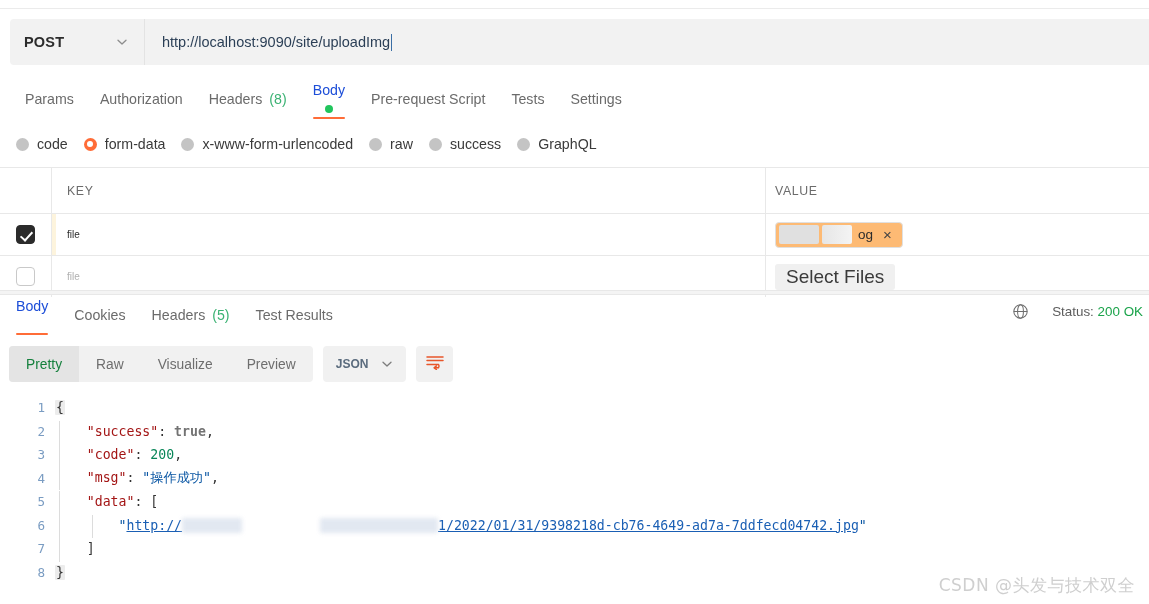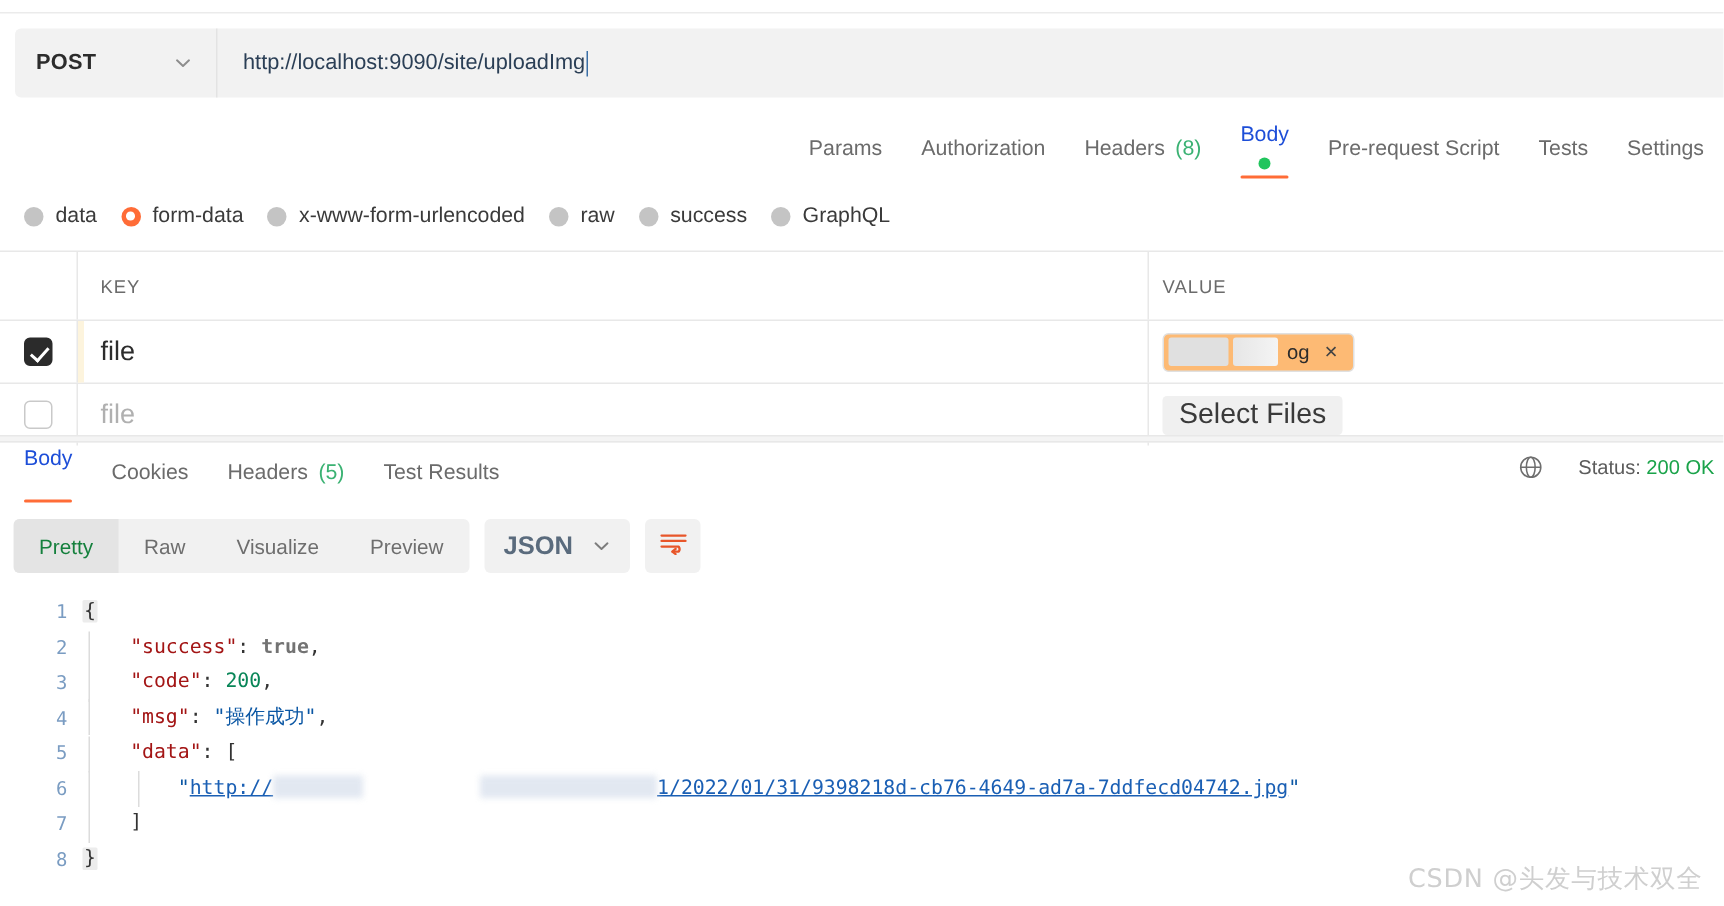--- a/index.html
+++ b/index.html
@@ -41,21 +41,21 @@
   }
   .url-text { color:#2b3f56; }
   .caret {
     display:inline-block; width:1px; height:17px; background:#3a6ea5;
     margin-left:1px; vertical-align:-3px;
   }
 
   
   .req-tabs {
     position:absolute; left:0; top:82px; width:1149px; height:36px;
-    display:flex; align-items:flex-start; padding-left:12px;justify-content:flex-end;
+    display:flex; align-items:flex-start; padding-left:12px;
   }
   .rtab {
     position:relative; height:34px; padding:0 13px;
     display:flex; align-items:center; gap:7px;
     font-size:14.2px; color:#6b6b6b; white-space:nowrap;
   }
   .rtab.active { color:#1d4ed8;flex-direction:column; }
   .rtab .underline {
     position:absolute; left:13px; right:13px; bottom:-3px; height:2.5px;
     background:#ff6c37; border-radius:1px;
@@ -100,21 +100,21 @@
   .cell-key {
     flex:1; display:flex; align-items:center; padding-left:15px;
     border-right:1px solid #e8e8e8;
   }
   .cell-val {
     width:383px; flex:0 0 383px; display:flex; align-items:center; padding-left:9px;
   }
   .colhead {
     font-size:12.3px; color:#6b6b6b; letter-spacing:.65px; font-weight:normal;
   }
-  .keytext { font-size:18px; color:#2c2c2c; }
+  .keytext { font-size:10px; color:#2c2c2c; }
   .keytext.ph { color:#b0b0b0; }
   .kv-row.sel .cell-key { box-shadow: inset 2px 0 0 #fdf6e3; }
   .sel-stripe {
     position:absolute; left:52px; top:0; width:4px; height:100%;
     background:#fdf4dd;
   }
 
   .cbox {
     width:19px; height:19px; border-radius:4px; border:1px solid #c9c9c9;
     background:#fff; position:relative;
@@ -180,21 +180,21 @@
     background:#f1f1f1; border-radius:4px; overflow:hidden;
   }
   .segbtn {
     height:36px; padding:0 17px; display:flex; align-items:center;
     font-size:13.8px; color:#6e6e6e; white-space:nowrap;
   }
   .segbtn.active { background:#e4e4e4; color:#15803d; }
   .jsonsel {
     display:flex; align-items:center; gap:13px; height:36px; padding:0 13px;
     background:#f1f1f1; border-radius:4px;
-    font-size:17px; color:#5a6b7d; font-weight:bold;justify-content:space-between;
+    font-size:12px; color:#5a6b7d; font-weight:bold;justify-content:space-between;
   }
   .wrapbtn {
     width:37px; height:36px; background:#f1f1f1; border-radius:4px;
     display:flex; align-items:center; justify-content:center;
   }
 
   
   .code {
     position:absolute; left:0; top:396px; width:1149px; height:190px;
     font-family:"DejaVu Sans Mono", monospace; font-size:13.2px;
@@ -278,21 +278,21 @@
       <span>Tests</span>
     </div>
     <div class="rtab">
       <span>Settings</span>
     </div>
   </div>
 
   <div class="radio-row">
     <div class="radio-item">
       <span class="rdot"></span>
-      <span>data</span>
+      <span>code</span>
     </div>
     <div class="radio-item">
       <span class="rdot sel"></span>
       <span>form-data</span>
     </div>
     <div class="radio-item">
       <span class="rdot"></span>
       <span>x-www-form-urlencoded</span>
     </div>
     <div class="radio-item">

